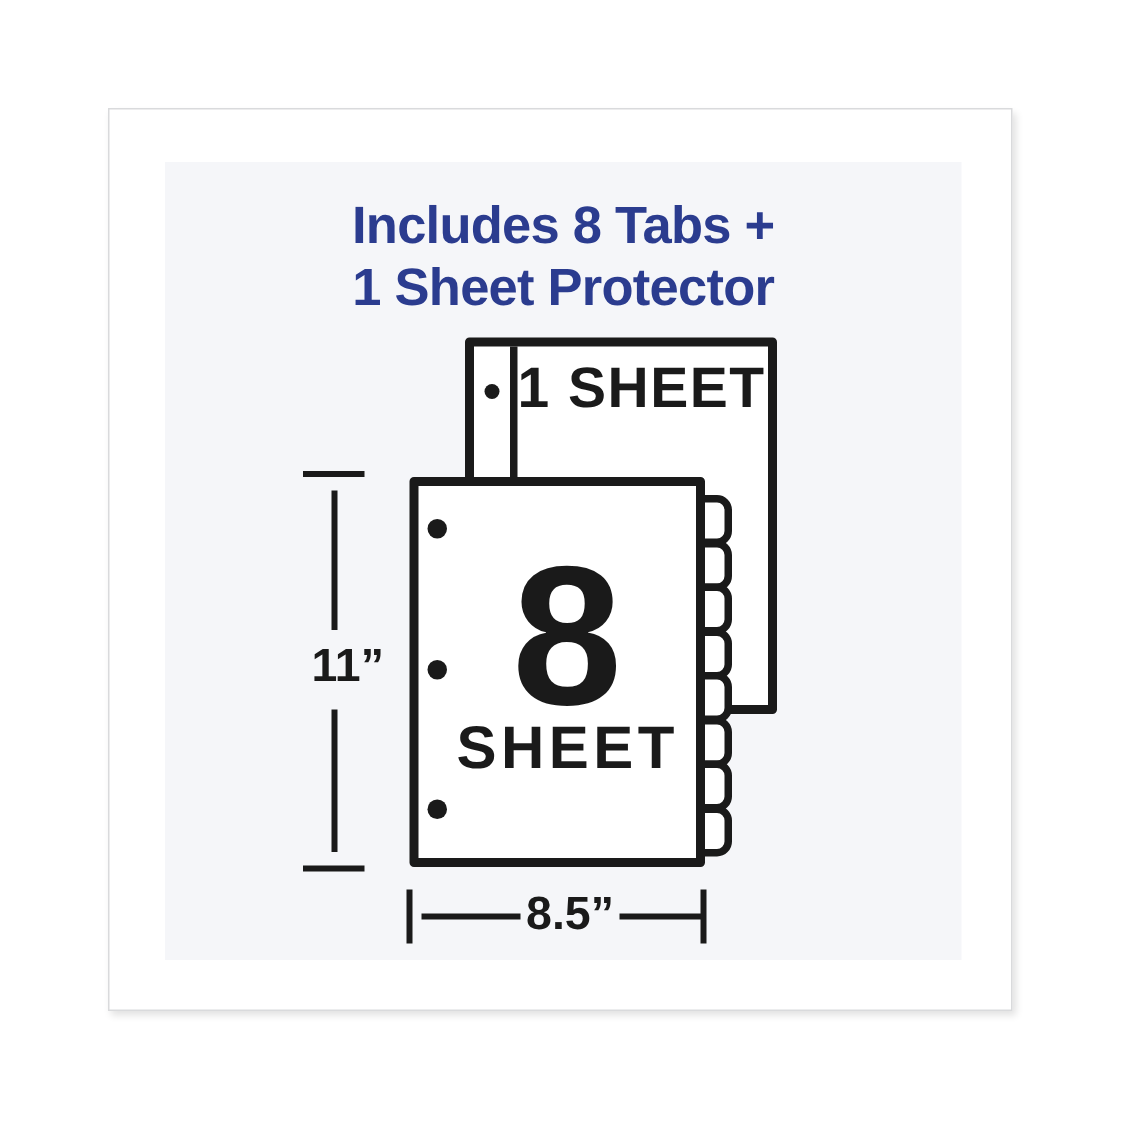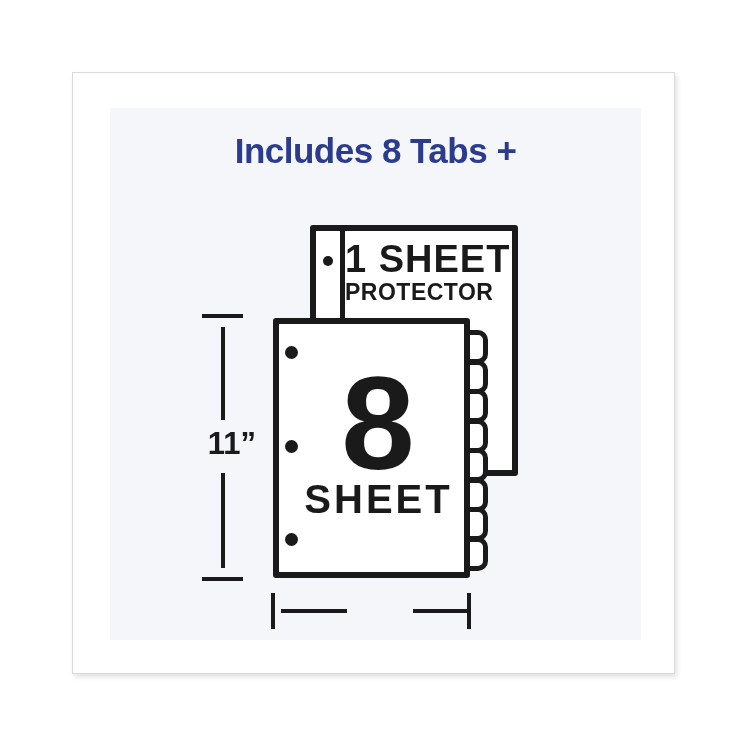--- a/index.html
+++ b/index.html
@@ -81,30 +81,30 @@
 </head>
 <body>
 
 <div class="stage">
 
   <div class="card"></div>
   <div class="panel"></div>
 
   <div class="headline">
     <div>Includes 8 Tabs +</div>
+    <div>1 Sheet Protector</div>
   </div>
 
   <div class="protector">
     <div class="protector-strip-line"></div>
     <div>
       <div class="protector-hole"></div>
     </div>
     <div class="protector-label">
       <div class="l1">1 SHEET</div>
-      <div class="l2">PROTECTOR</div>
     </div>
   </div>
 
   <div class="tab-column">
       <div class="tab"></div>
       <div class="tab"></div>
       <div class="tab"></div>
       <div class="tab"></div>
       <div class="tab"></div>
       <div class="tab"></div>
@@ -123,16 +123,17 @@
   </div>
 
   <div class="dim dim-h-cap-top"></div>
   <div class="dim dim-h-line-upper"></div>
   <div class="dim-h-label">11”</div>
   <div class="dim dim-h-line-lower"></div>
   <div class="dim dim-h-cap-bottom"></div>
 
   <div class="dim dim-w-cap-left"></div>
   <div class="dim dim-w-line-left"></div>
+  <div class="dim-w-label">8.5”</div>
   <div class="dim dim-w-line-right"></div>
   <div class="dim dim-w-cap-right"></div>
 
 </div>
 
 </body></html>

